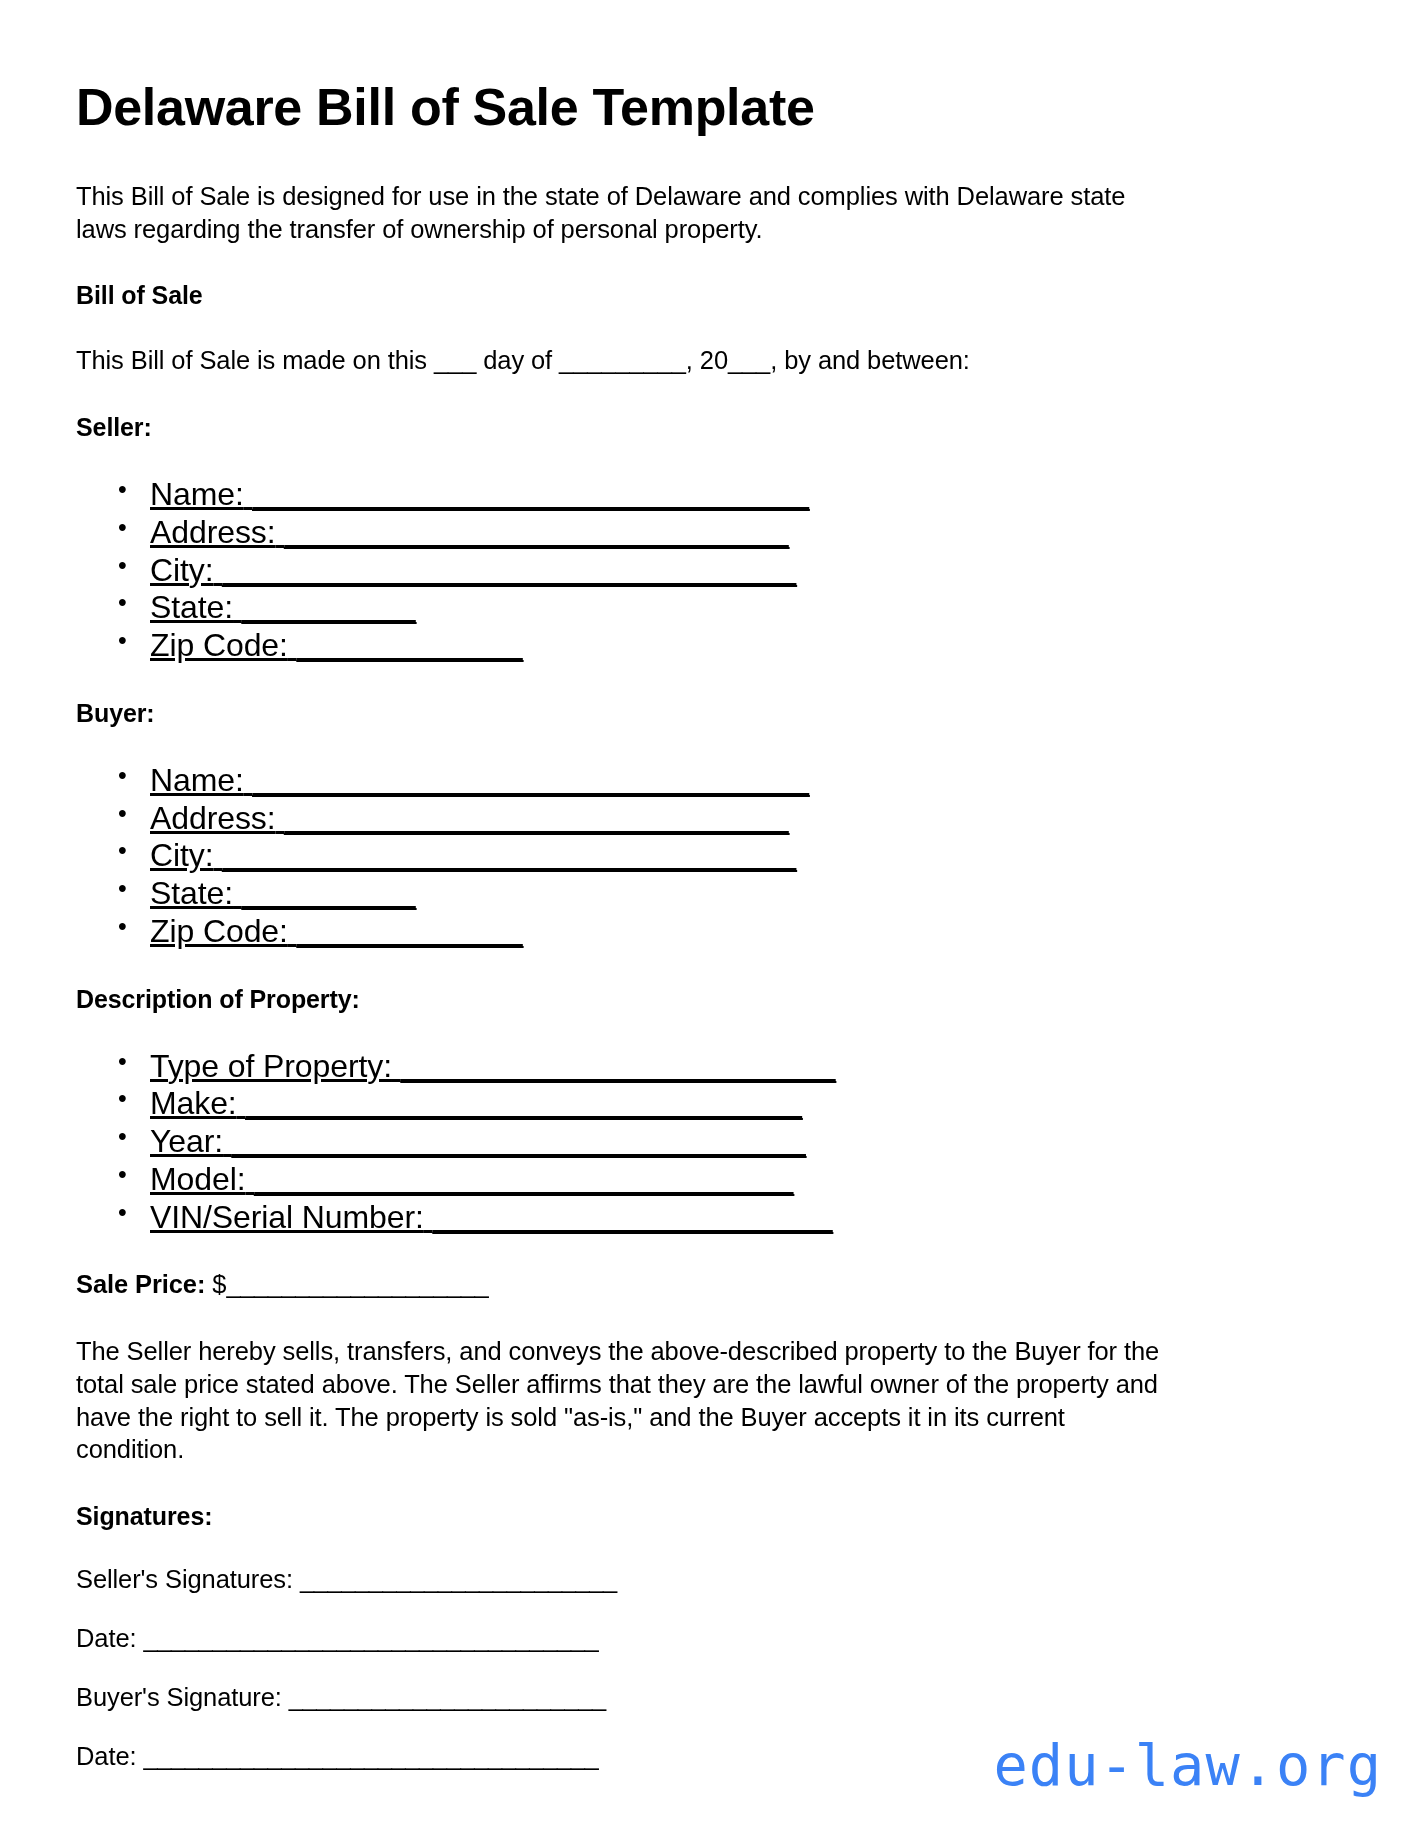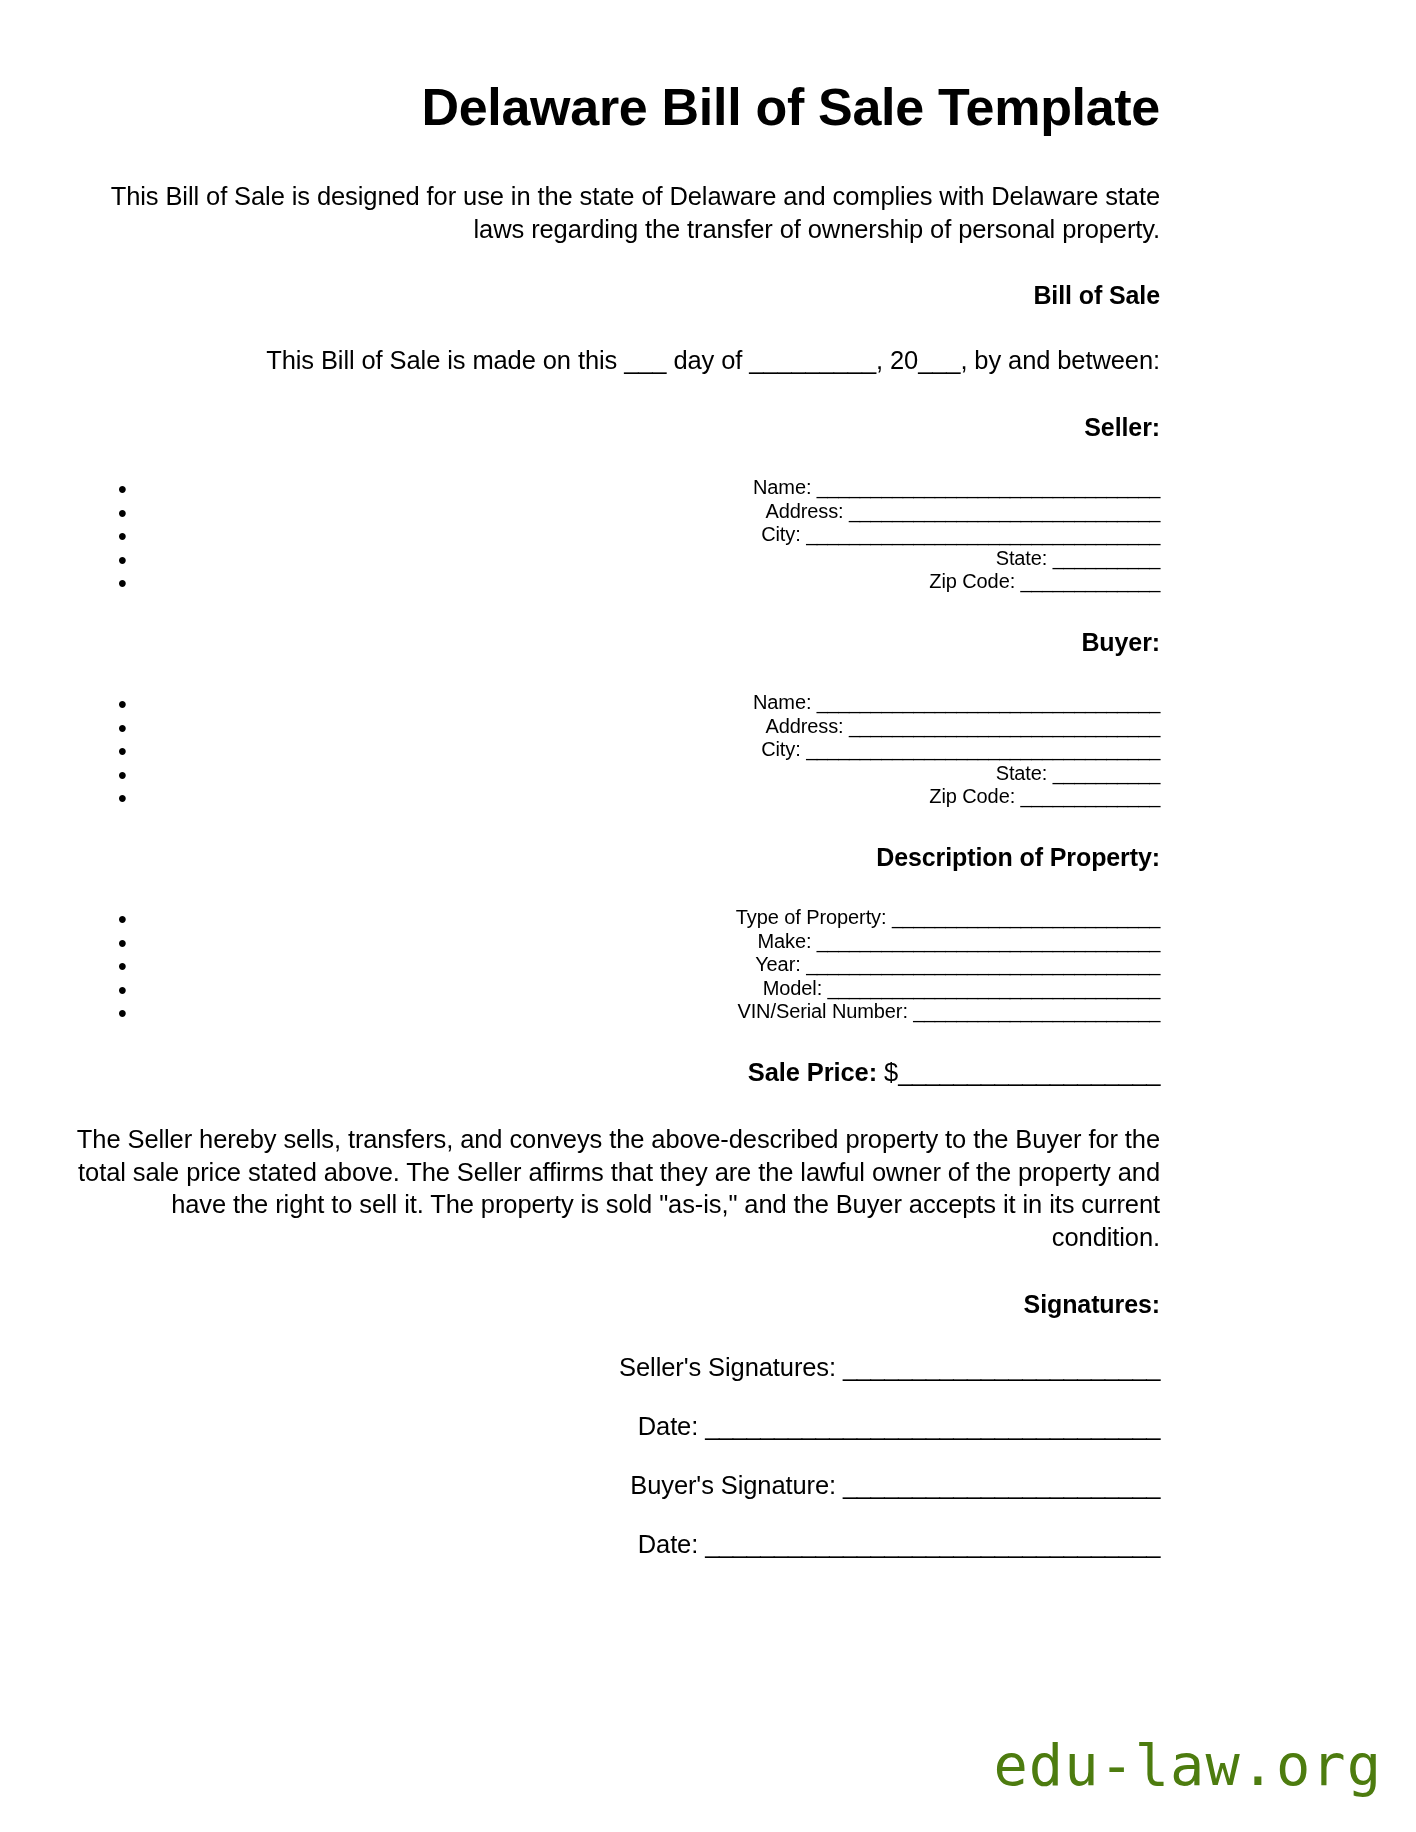--- a/index.html
+++ b/index.html
@@ -14,21 +14,20 @@
     background: #ffffff;
     box-sizing: border-box;
     padding: 78px 0 0 0;
     font-family: "Liberation Sans", sans-serif;
     color: #000000;
     overflow: hidden;
   }
   .content {
     width: 1084px;
     margin-left: 76px;
-    text-align: right;
   }
   h1.doc-title {
     font-size: 52px;
     font-weight: bold;
     letter-spacing: -0.3px;
     line-height: 1.12;
     margin: 0 0 44px 0;
   }
   p.para {
     font-size: 25.5px;
@@ -41,26 +40,27 @@
     font-weight: bold;
     margin: 0 0 34px 0;
     letter-spacing: -0.1px;
   }
   .field-list {
     list-style: none;
     margin: 0 0 34px 0;
     padding: 0 0 0 42px;
   }
   .field-list li {
-    font-size: 20px;
+    font-size: 32px;
     line-height: 1.18;
     position: relative;
     padding-left: 32px;
     white-space: nowrap;
     letter-spacing: -0.1px;
+    text-decoration: underline;
   }
   .field-list li::before {
     content: "\2022";
     position: absolute;
     left: 0;
     top: -1px;
     font-size: 25px;
     line-height: 1.18;
   }
   .price-line {
@@ -80,21 +80,21 @@
   }
   .sig-line.last { margin-bottom: 0; }
   .blank { letter-spacing: -0.4px; }
   .watermark {
     position: absolute;
     right: 34px;
     bottom: 34px;
     font-family: "DejaVu Sans Mono", monospace;
     font-size: 57px;
     letter-spacing: 1px;
-    color: #4d7c0f;
+    color: #3b82f6;
     white-space: nowrap;
   }
 </style>
 </head>
 <body>
 
 <div class="page">
 
   <div class="content">
 

